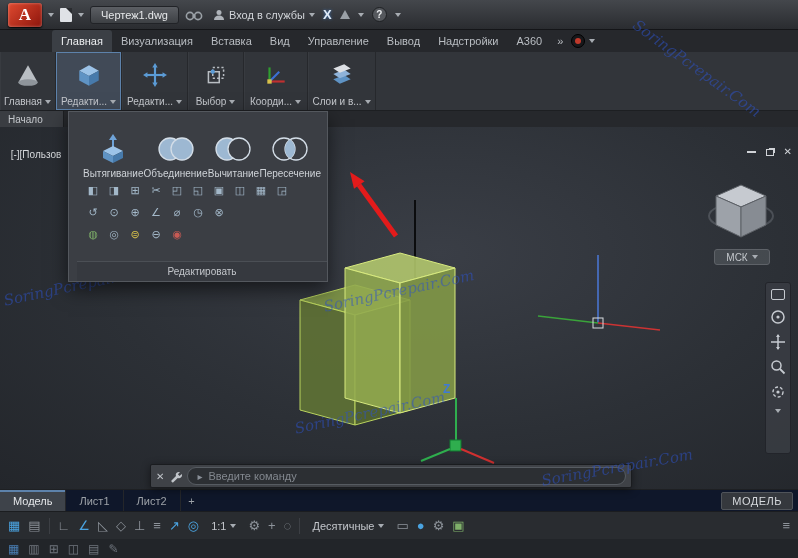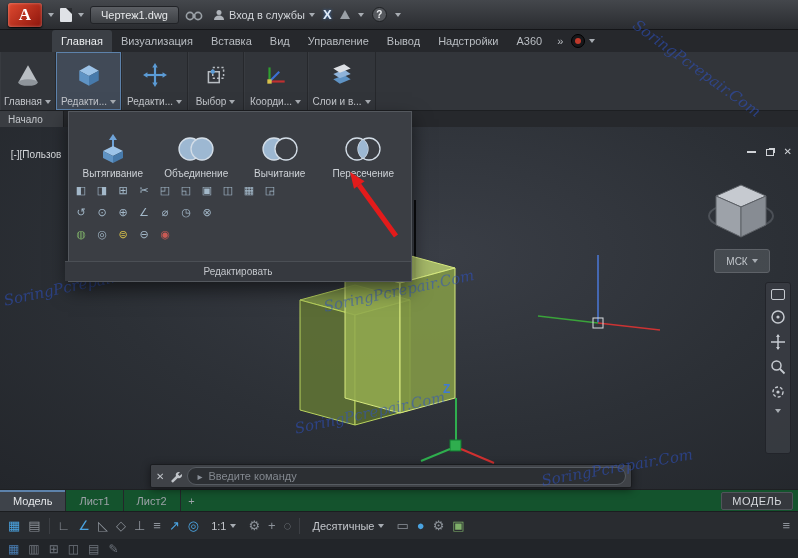--- a/index.html
+++ b/index.html
@@ -48,23 +48,23 @@
   
   .panels{position:absolute;top:52px;left:0;right:0;height:59px;background:#32353a;
     border-bottom:1px solid #1d1f22;display:flex;}
   .panel{display:flex;flex-direction:column;align-items:center;border-right:1px solid #26282c;
     box-shadow:inset 1px 0 0 rgba(255,255,255,.03);}
   .panel .picon{flex:1;display:flex;align-items:center;justify-content:center;padding-top:3px;}
   .panel .plabel{height:15px;display:flex;align-items:center;gap:3px;font-size:10px;color:#c3c6cb;
     padding-bottom:2px;}
   .panel.active{background:#414a57;box-shadow:inset 0 0 0 1px #5d82ab;}
   
-  .flyout{position:absolute;left:68px;top:111px;width:344px;height:171px;background:#3b3e44;
+  .flyout{position:absolute;left:68px;top:111px;width:260px;height:171px;background:#3b3e44;
     border:1px solid #54585e;box-shadow:0 8px 18px rgba(0,0,0,.55);z-index:50;
-    display:flex;flex-direction:column;padding:5px 6px 0 2px;}
+    display:flex;flex-direction:column;padding:5px 6px 0 14px;}
   .fl-big{display:flex;height:62px;}
   .fl-item{flex:1;display:flex;flex-direction:column;align-items:center;justify-content:flex-end;}
   .fl-item .flabel{font-size:10px;color:#ced2d7;white-space:nowrap;padding-top:2px;}
   .fl-row{display:flex;gap:5px;padding:3px 2px;height:22px;align-items:center;}
   .sicon{width:16px;height:16px;display:flex;align-items:center;justify-content:center;
     font-size:11px;color:#a3b8c9;}
   .fl-row3 .sicon:nth-child(1){color:#7fb069;} .fl-row3 .sicon:nth-child(3){color:#d8c14a;}
   .fl-row3 .sicon:nth-child(5){color:#c85a54;}
   .fl-footer{margin-top:auto;height:20px;border-top:1px solid #4b4f55;background:#36393f;
     display:flex;align-items:center;justify-content:center;font-size:10px;color:#c3c6cb;
@@ -75,41 +75,41 @@
     display:flex;align-items:center;padding:0 8px;overflow:hidden;white-space:nowrap;}
   .viewport{position:absolute;top:127px;left:0;right:0;height:362px;
     background:radial-gradient(ellipse at 55% 35%, #3a3e46 0%, #2c3036 55%, #23262b 100%);}
   .vlabel{position:absolute;left:4px;top:22px;font-size:10px;color:#d5d8db;width:64px;
     overflow:hidden;white-space:nowrap;text-align:center;}
   .wctrl{position:absolute;right:6px;top:20px;display:flex;align-items:center;gap:10px;color:#d0d3d7;}
   .minbar{width:9px;height:2px;background:#d0d3d7;}
   .restbox{width:8px;height:7px;border:1px solid #d0d3d7;box-shadow:2px -2px 0 -1px #d0d3d7;}
   .wclose{font-size:10px;line-height:10px;}
   .viewcube{position:absolute;right:22px;top:48px;width:70px;height:70px;}
-  .mskbtn{position:absolute;right:28px;top:122px;width:56px;height:24px;border:1px solid #5e6268;
+  .mskbtn{position:absolute;right:28px;top:122px;width:56px;height:16px;border:1px solid #5e6268;
     border-radius:3px;background:rgba(90,94,100,.55);display:flex;align-items:center;justify-content:center;
     gap:4px;font-size:10px;color:#c3c7cc;}
   .navbar{position:absolute;right:7px;top:155px;width:26px;height:172px;background:rgba(56,60,66,.9);
     border:1px solid #22242a;border-radius:3px;display:flex;flex-direction:column;align-items:center;
     gap:9px;padding:6px 0;}
   .navtop{width:14px;height:11px;border:1px solid #c6cad0;border-radius:2px;}
   .scene{position:absolute;inset:0;}
   
   .cmdbar{position:absolute;left:150px;top:464px;width:482px;height:24px;background:#3f4247;
     border:1px solid #1a1c1f;border-radius:2px;display:flex;align-items:center;gap:5px;
     padding:0 5px;box-shadow:0 2px 8px rgba(0,0,0,.45);z-index:30;}
   .cmdx{font-size:10px;color:#c0c4c9;}
   .cmdfield{flex:1;height:18px;background:#2c2f33;border:1px solid #565b61;border-radius:9px;
     display:flex;align-items:center;gap:6px;padding:0 9px;}
   .cmdfield .pr{color:#8a9098;font-size:10px;}
   .cmdfield input{flex:1;background:transparent;border:0;outline:0;color:#aeb3b9;font-size:11px;
     font-family:"Liberation Sans",sans-serif;}
   .cmdfield input::placeholder{color:#83888f;}
   
-  .layoutrow{position:absolute;top:489px;left:0;right:0;height:22px;background:#14532d;
+  .layoutrow{position:absolute;top:489px;left:0;right:0;height:22px;background:#0f172a;
     border-top:1px solid #1e2023;display:flex;align-items:stretch;font-size:11px;}
   .ltab{padding:0 13px;display:flex;align-items:center;color:#9da2a8;border-right:1px solid #24262a;}
   .ltab.active{background:#3e434a;color:#e4e6e9;box-shadow:inset 0 2px 0 #5d82ab;}
   .laddbtn{width:22px;display:flex;align-items:center;justify-content:center;color:#9da2a8;}
   .wsbadge{align-self:center;margin-left:auto;margin-right:5px;padding:2px 10px;font-size:11px;
     letter-spacing:.5px;color:#d6d9dd;background:#35383d;border:1px solid #50545a;border-radius:2px;}
   .statusbar{position:absolute;top:511px;left:0;right:0;height:28px;background:#292c30;
     border-top:1px solid #1b1d20;display:flex;align-items:center;gap:8px;padding:0 8px;}
   .st{font-size:13px;line-height:13px;}
   .ssep{width:1px;height:16px;background:#3c3f44;}

